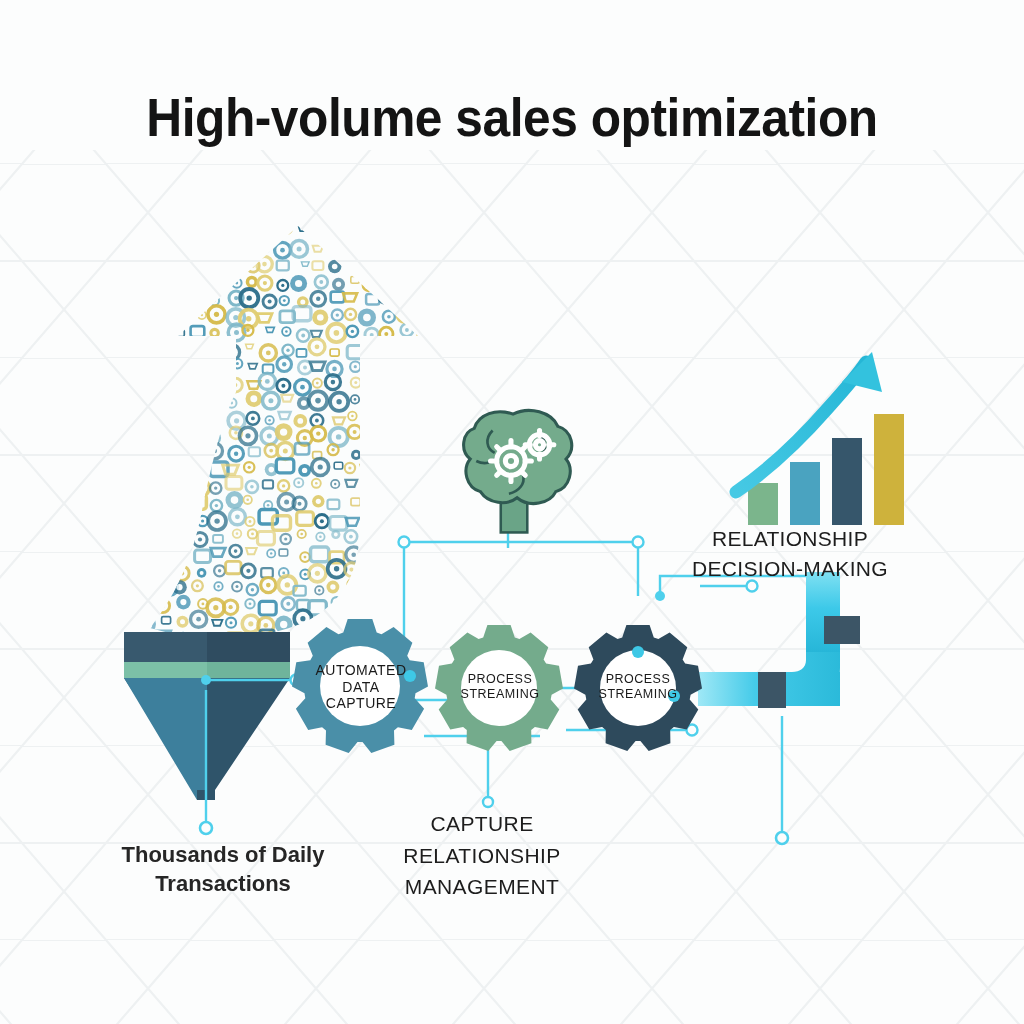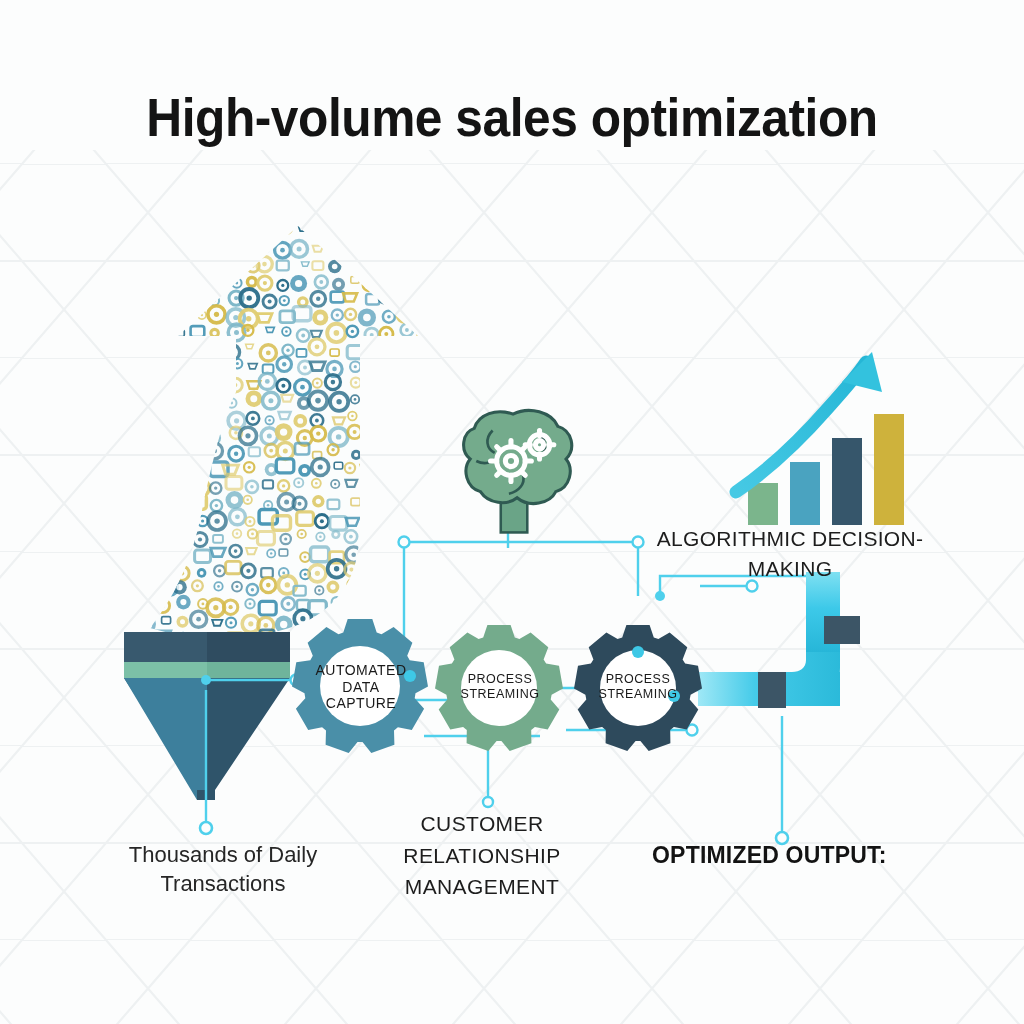--- a/index.html
+++ b/index.html
@@ -49,21 +49,21 @@
     line-height: 1.34;
   }
   .callout .hd {
     font-size: 23px;
     font-weight: 700;
     color: #131313;
     letter-spacing: 0.2px;
   }
   .callout .bd {
     font-size: 22px;
-    font-weight: 400;
+    font-weight: 700;
     color: #262626;
   }
   #callout-input {
     left: 88px;
     top: 840px;
     width: 270px;
     text-align: center;
   }
   #callout-crm {
     left: 392px;
@@ -2132,29 +2132,28 @@
     </g>
   </svg>
 
   <div id="title" class="txt">High-volume sales optimization</div>
 
   <div id="callout-input" class="callout">
     <div class="bd">Thousands of Daily
 Transactions</div>
   </div>
 
-  <div id="callout-crm" class="callout">CUSTOMER
+  <div id="callout-crm" class="callout">CAPTURE
 RELATIONSHIP
 MANAGEMENT</div>
 
-  <div id="callout-algo" class="callout">ALGORITHMIC
+  <div id="callout-algo" class="callout">RELATIONSHIP
 DECISION-MAKING</div>
 
   <div id="callout-output" class="callout">
-    <div class="hd">OPTIMIZED OUTPUT:</div>
   </div>
 
   <div id="gear-label-1" class="gearlabel">AUTOMATED
 DATA
 CAPTURE</div>
   <div id="gear-label-2" class="gearlabel">PROCESS
 STREAMING</div>
   <div id="gear-label-3" class="gearlabel">PROCESS
 STREAMING</div>
 

